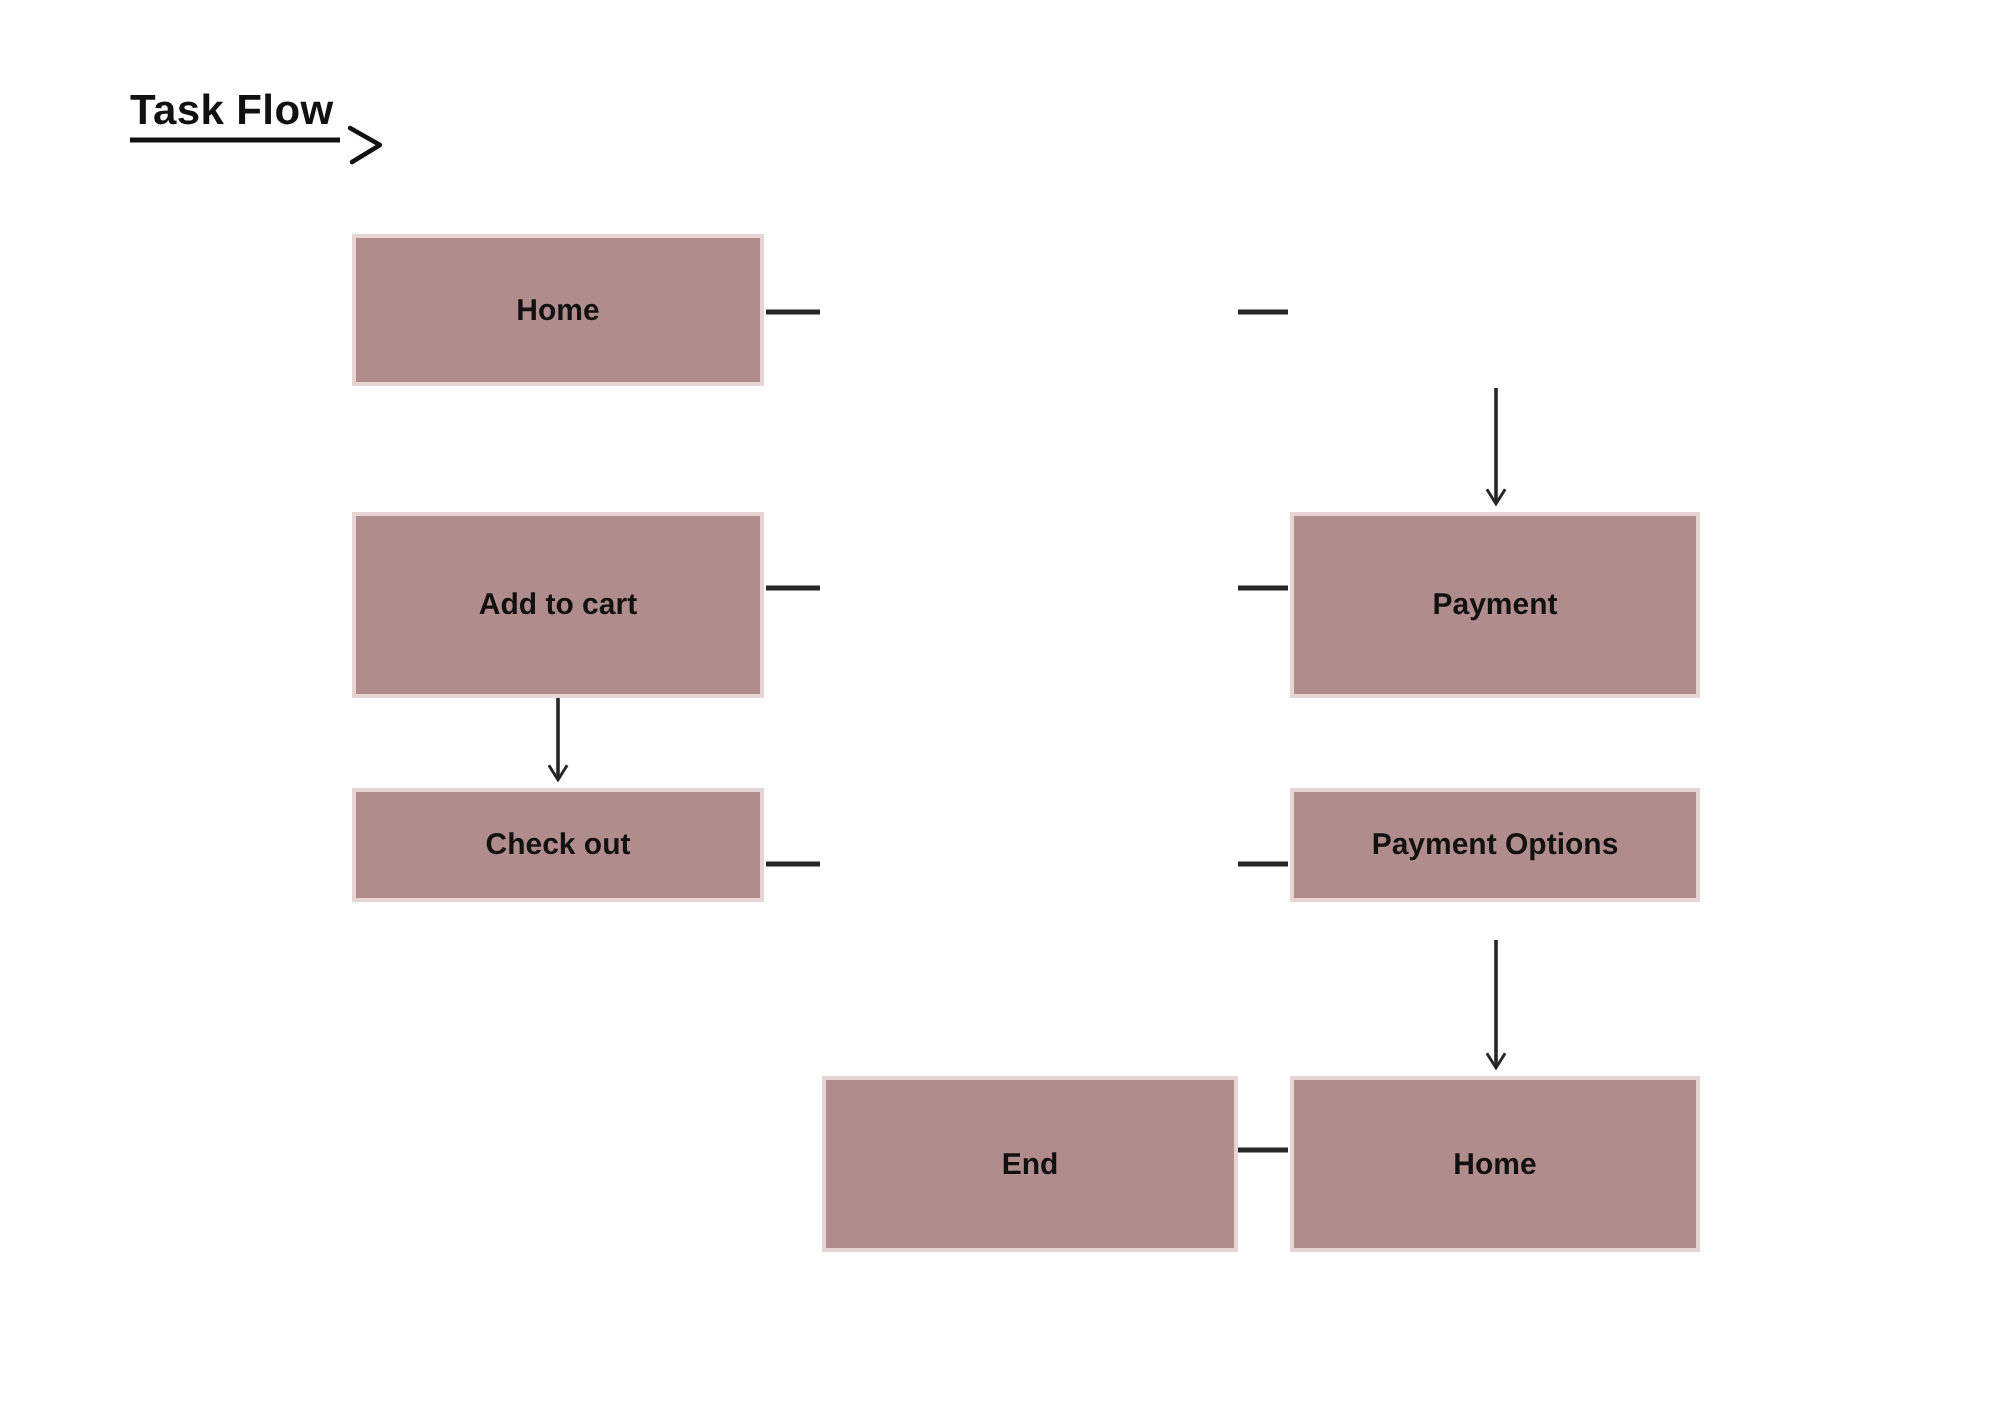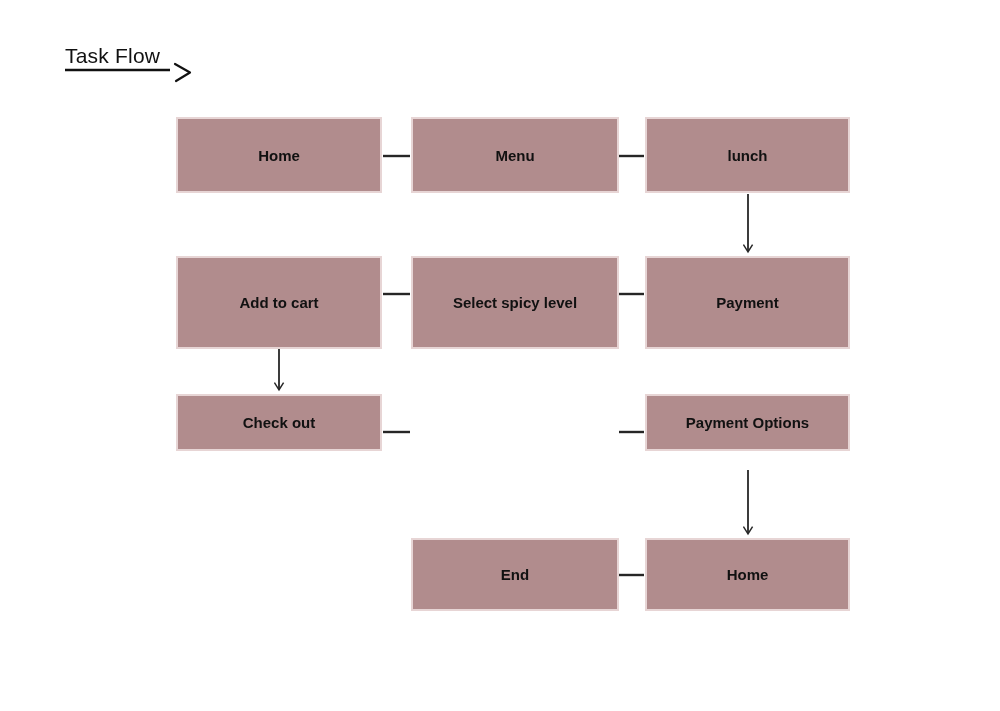--- a/index.html
+++ b/index.html
@@ -16,21 +16,21 @@
     overflow: hidden;
   }
   
   .page-title {
     position: absolute;
     left: 65px;
     top: 44px;
     margin: 0;
     font-size: 21px;
     line-height: 1.1;
-    font-weight: 400;
+    font-weight: 700;
     color: #111111;
     letter-spacing: 0.2px;
   }
   .title-arrow {
     position: absolute;
     left: 64px;
     top: 58px;
   }
   
   .connectors {
@@ -57,21 +57,21 @@
     font-weight: 700;
     color: #111111;
     white-space: nowrap;
   }
   .col-a { left: 176px; width: 206px; }
   .col-b { left: 411px; width: 208px; }
   .col-c { left: 645px; width: 205px; }
   .row-1 { top: 117px; height: 76px; }
   .row-2 { top: 256px; height: 93px; }
   .row-3 { top: 394px; height: 57px; }
-  .row-4 { top: 538px; height: 73px; }
+  .row-4 { top: 538px; height: 88px; }
 </style>
 </head>
 <body>
 
 <div class="canvas">
 
   <h1 class="page-title">Task Flow</h1>
   <svg class="title-arrow" width="134" height="28" viewBox="0 0 134 28">
     <line x1="1" y1="12" x2="106" y2="12" stroke="#111111" stroke-width="2.6"></line>
     <path d="M111 6 L126 14.5 L112 23" fill="none" stroke="#111111" stroke-width="2.2" stroke-linecap="round" stroke-linejoin="round"></path>
@@ -93,32 +93,23 @@
     <line x1="619" y1="575" x2="644" y2="575" stroke="#262626" stroke-width="2.4"></line>
 
     <line x1="748" y1="194" x2="748" y2="251" stroke="#262626" stroke-width="1.8" marker-end="url(#chevron)"></line>
     <line x1="279" y1="332" x2="279" y2="389" stroke="#262626" stroke-width="1.8" marker-end="url(#chevron)"></line>
     <line x1="748" y1="470" x2="748" y2="533" stroke="#262626" stroke-width="1.8" marker-end="url(#chevron)"></line>
   </svg>
 
   <div class="node col-a row-1">
     <span>Home</span>
   </div>
-  <div class="node col-b row-1">
-    <span>Menu</span>
-  </div>
-  <div class="node col-c row-1">
-    <span>lunch</span>
-  </div>
 
   <div class="node col-a row-2">
     <span>Add to cart</span>
-  </div>
-  <div class="node col-b row-2">
-    <span>Select spicy level</span>
   </div>
   <div class="node col-c row-2">
     <span>Payment</span>
   </div>
 
   <div class="node col-a row-3">
     <span>Check out</span>
   </div>
   <div class="node col-c row-3">
     <span>Payment Options</span>

